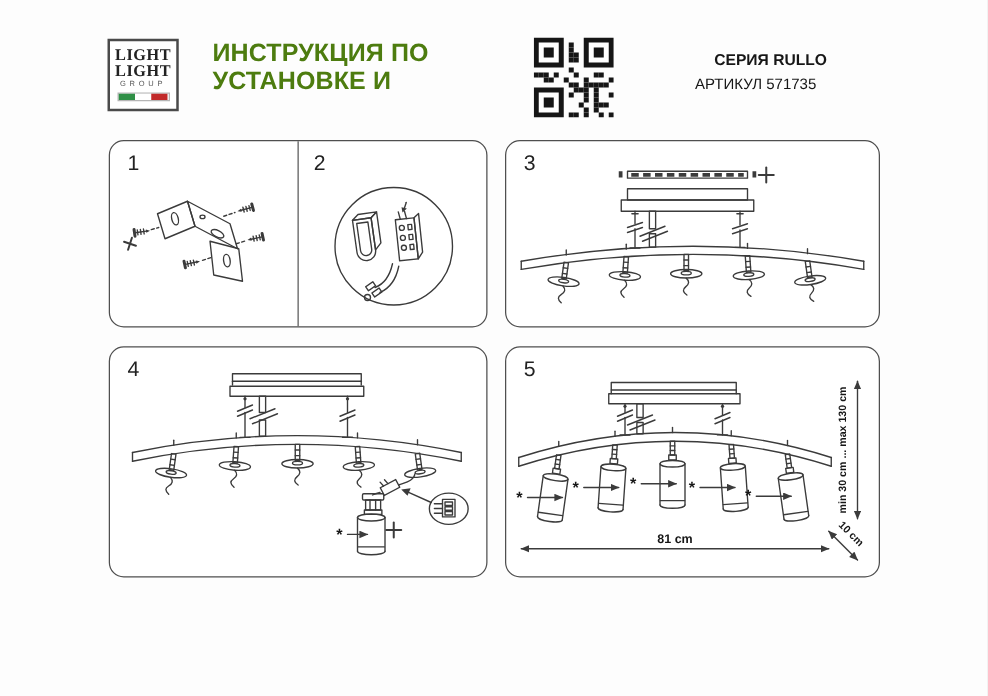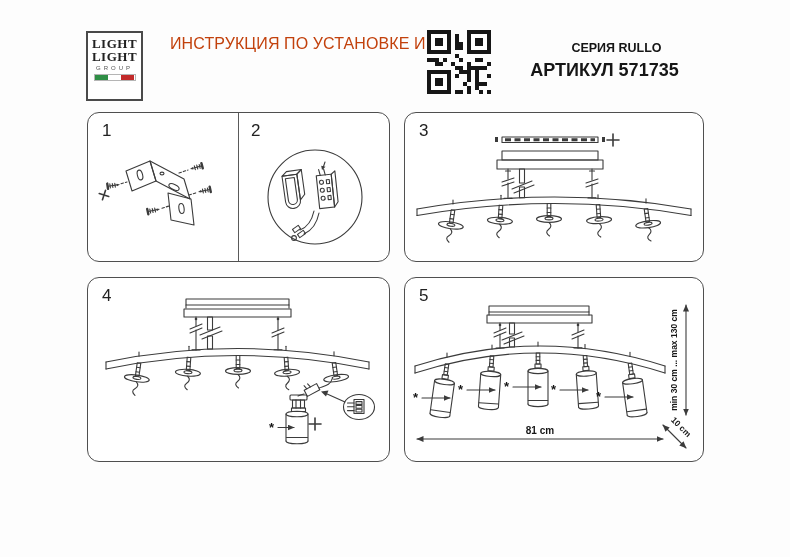--- a/index.html
+++ b/index.html
@@ -6,37 +6,37 @@
     --line:#3b3b3b; --text:#161616; --border:#4f4f4f; --green:#2f8f46; --red:#c22a2a;
   }
   html,body{margin:0;padding:0;background:#e9e9e9;}
   .page{
     position:relative; width:790px; height:557px; background:#fdfdfd;
     font-family:"Liberation Sans", sans-serif; color:var(--text); overflow:hidden;
     margin:0 auto;
   }
   
   .logo{
-    position:absolute; left:86px; top:31px; width:57px; height:70px;
+    position:absolute; left:86px; top:31px; width:57px; height:58px;
     border:2px solid #4a4a4a; box-sizing:border-box; text-align:center;
     padding-top:4px; background:#fff;
   }
   .logo-word{font-family:"Liberation Serif", serif; font-weight:bold; font-size:13px; line-height:13px; letter-spacing:0.5px; color:#222;}
   .logo-group{font-size:6px; letter-spacing:3px; color:#555; margin-top:2px;}
   .logo-flag{width:40px; height:5px; margin:3px auto 0; display:flex; border:1px solid #b5b5b5; box-sizing:content-box;}
   .logo-flag span{flex:1;}
   .flag-g{background:var(--green);} .flag-w{background:#fff;} .flag-r{background:var(--red);}
   .title{
     position:absolute; left:170px; top:33px; width:260px;
-    font-size:16px; font-weight:normal; line-height:21.5px; letter-spacing:0.1px; color:#c2410c;
+    font-size:20px; font-weight:bold; line-height:21.5px; letter-spacing:0.1px; color:#4d7c0f;
   }
   .qr{position:absolute; left:427px; top:30px; width:64px; height:64px;}
   .series-block{position:absolute; left:492px; top:41px; width:225px; text-align:center;}
   .series{font-size:12.5px; font-weight:bold;padding-left:24px;}
-  .article{font-size:18px; font-weight:bold; margin-top:5px;}
+  .article{font-size:12px; font-weight:normal; margin-top:5px;}
   
   .panel{
     position:absolute; border:1.5px solid var(--border); border-radius:12px;
     background:#fff; box-sizing:border-box;
   }
   #panel12{left:87px; top:112px; width:303px; height:150px;}
   #panel3 {left:404px; top:112px; width:300px; height:150px;}
   #panel4 {left:87px; top:277px; width:303px; height:185px;}
   #panel5 {left:404px; top:277px; width:300px; height:185px;}
   .pnum{position:absolute; left:14px; top:8px; font-size:17px; font-weight:500; color:#222;}

